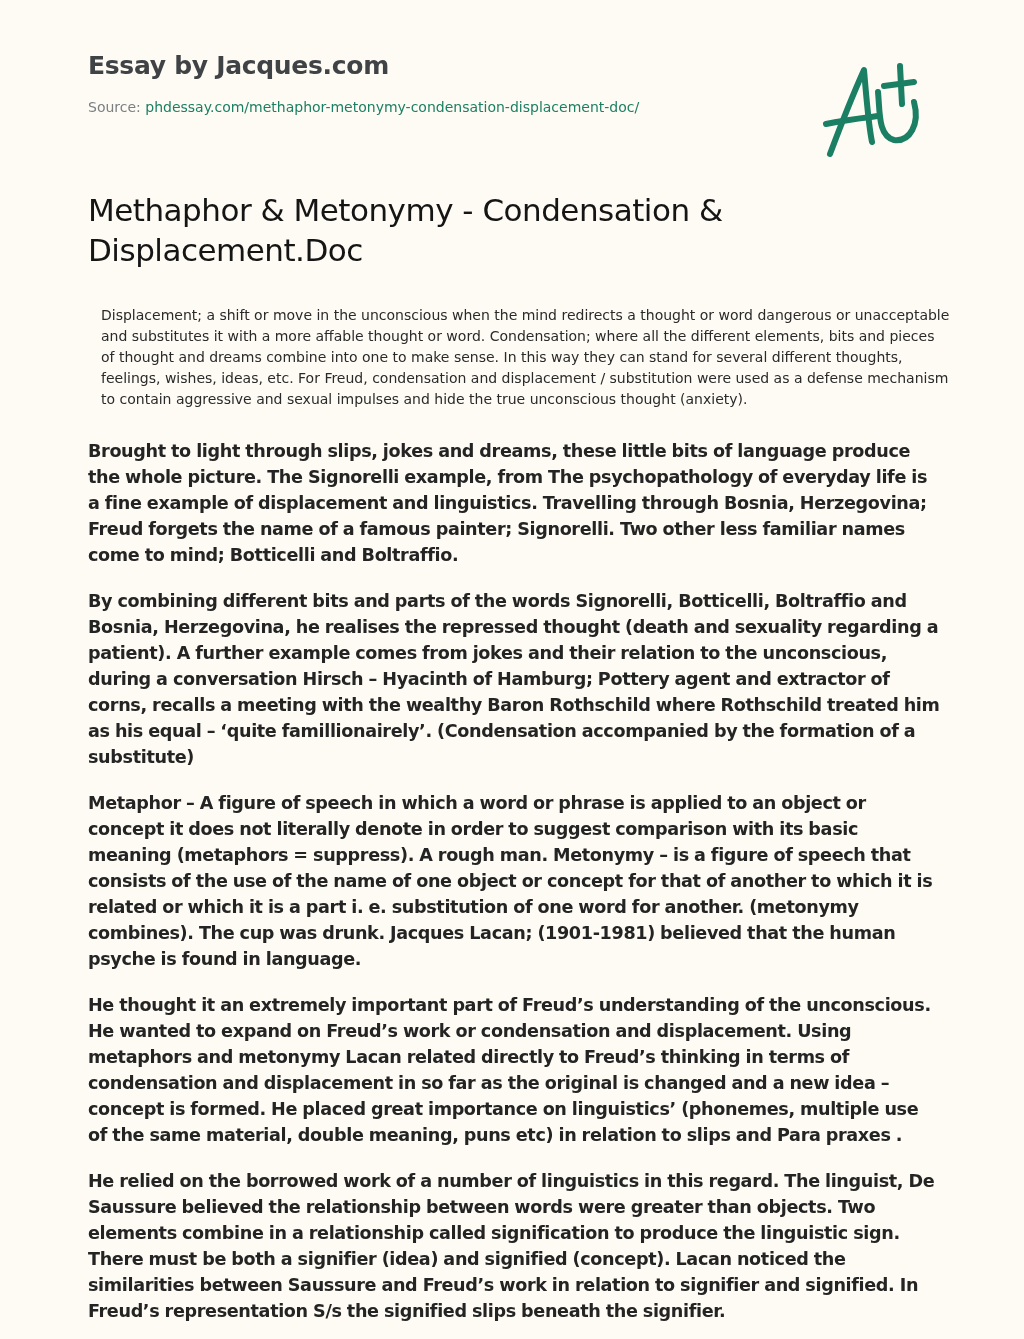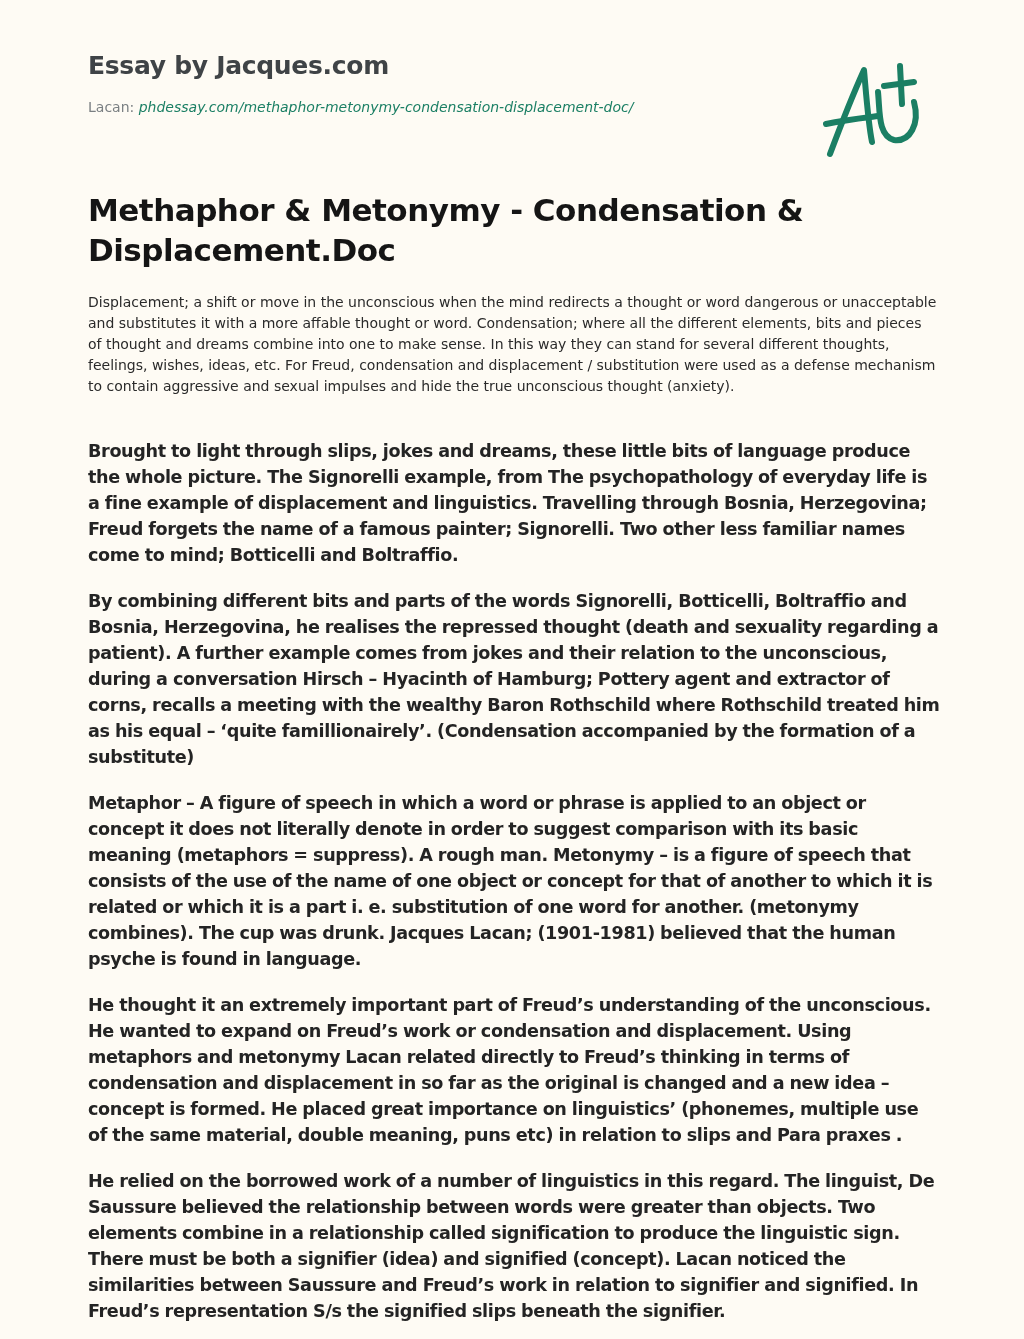--- a/index.html
+++ b/index.html
@@ -28,50 +28,49 @@
   }
   .source {
     margin-top: 16px;
     font-size: 14px;
     color: #7a7f82;
     line-height: 18px;
   }
   .source a {
     color: #1b7f64;
     text-decoration: none;
-    font-style: italic;
   }
   .logo {
     position: absolute;
     left: 822px;
     top: 62px;
     width: 110px;
     height: 100px;
   }
   .title {
     position: absolute;
     left: 88px;
     top: 190px;
     width: 820px;
     font-size: 31px;
-    font-weight: bold;
+    font-weight: normal;
     line-height: 40px;
     color: #151515;
     margin: 0;
     letter-spacing: -0.5px;
   }
   .intro {
     position: absolute;
     left: 88px;
     top: 292px;
     width: 850px;
     font-size: 14px;
     line-height: 21px;
     color: #2a2a2a;
-    margin: 0;
+    margin: 13px;
   }
   .body {
     position: absolute;
     left: 88px;
     top: 438px;
     width: 852px;
     font-weight: bold;
   }
   .body p {
     margin: 0 0 20px 0;
@@ -81,21 +80,21 @@
     letter-spacing: -0.35px;
     word-spacing: -0.5px;
   }
 </style>
 </head>
 <body>
 
 <div class="header">
   <h2 class="brand">Essay by Jacques.com</h2>
   <div class="source">
-    <span>Lacan: </span><a href="#">phdessay.com/methaphor-metonymy-condensation-displacement-doc/</a>
+    <span>Source: </span><a href="#">phdessay.com/methaphor-metonymy-condensation-displacement-doc/</a>
   </div>
 </div>
 
 <div class="logo">
   <svg width="110" height="100" viewBox="0 0 110 100">
     <g fill="none" stroke="#1b7f64" stroke-width="6" stroke-linecap="round" stroke-linejoin="round">
       <path d="M8 92 C 20 60, 32 30, 42 8 C 44 30, 46 60, 50 80"></path>
       <path d="M4 62 C 22 58, 40 56, 56 54"></path>
       <path d="M56 30 C 58 50, 56 74, 72 78 C 88 80, 98 62, 92 40"></path>
       <path d="M62 24 L 92 20"></path>

